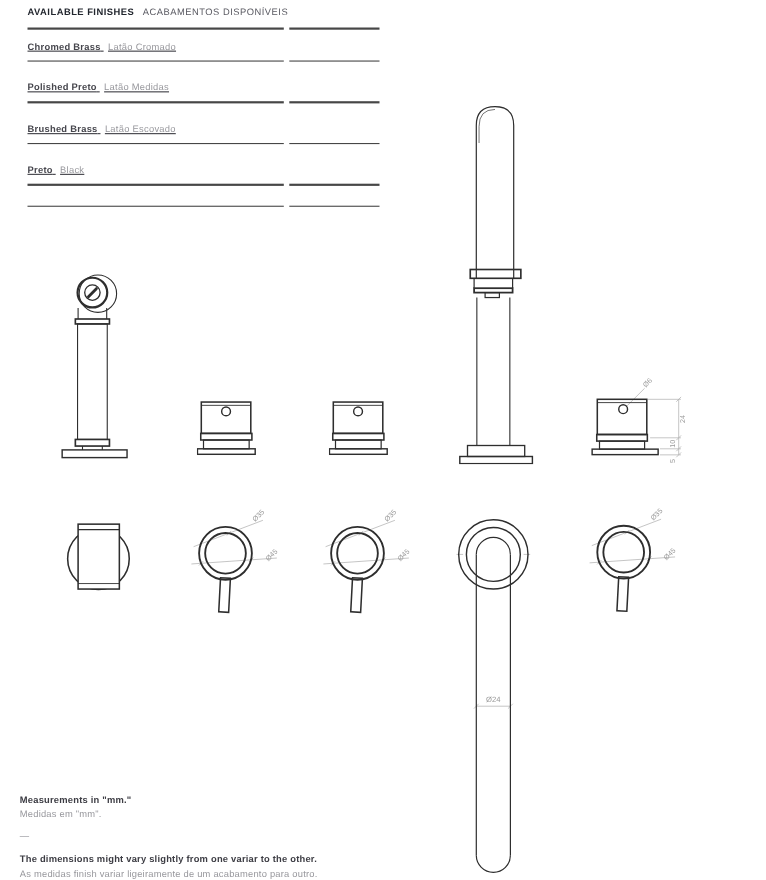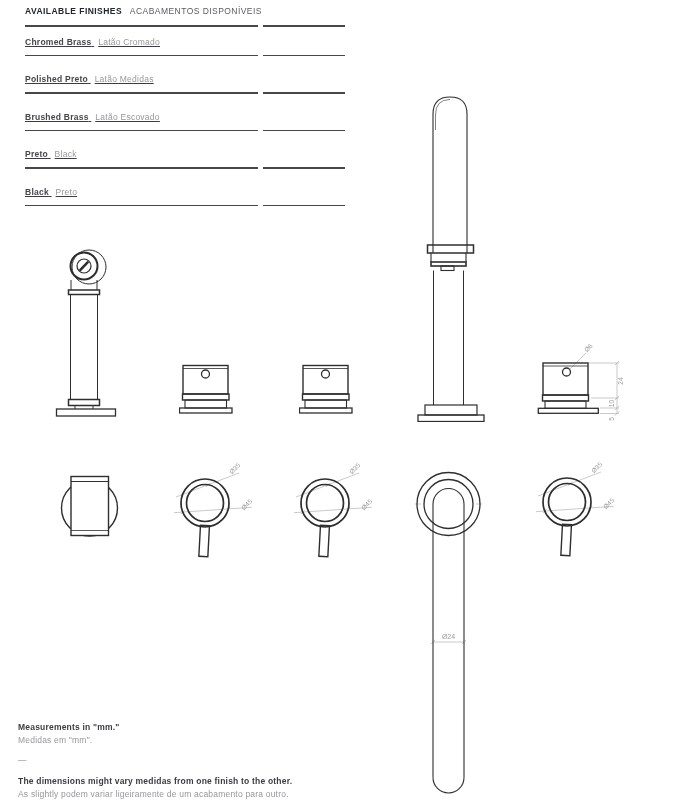--- a/index.html
+++ b/index.html
@@ -84,24 +84,20 @@
     <div class="labels">
       <span class="en">Preto</span>
       <span class="pt">Black</span>
     </div>
     <div class="rule">
           <span class="seg long"></span>
           <span class="seg short"></span>
         </div>
   </div>
       <div class="finish-row">
-    <div class="labels">
-      <span class="en">Black</span>
-      <span class="pt">Preto</span>
-    </div>
     <div class="rule">
           <span class="seg long"></span>
           <span class="seg short"></span>
         </div>
   </div>
     </div>
 </div>
 
 <svg class="abs" style="left:48px;top:243px" width="76" height="178" viewBox="0 0 76 178">
   <g fill="none" stroke="#2e2e2e">
@@ -252,15 +248,15 @@
     <circle cx="34" cy="42" r="24" stroke-width="1.7"></circle>
     <circle cx="34" cy="42" r="18.5" stroke-width="1.7"></circle>
     <rect x="29.5" y="64.5" width="9" height="31" stroke-width="1.4" transform="rotate(3 34 64)"></rect>
   </g>
 </svg>
 
 <div class="abs footer">
   <div class="bold">Measurements in "mm."</div>
   <div class="gray">Medidas em "mm".</div>
   <div class="dash">—</div>
-  <div class="bold">The dimensions might vary medidas from one finish to the other.</div>
-  <div class="gray">As slightly podem variar ligeiramente de um acabamento para outro.</div>
+  <div class="bold">The dimensions might vary slightly from one variar to the other.</div>
+  <div class="gray">As medidas finish variar ligeiramente de um acabamento para outro.</div>
 </div>
 
 </body></html>

